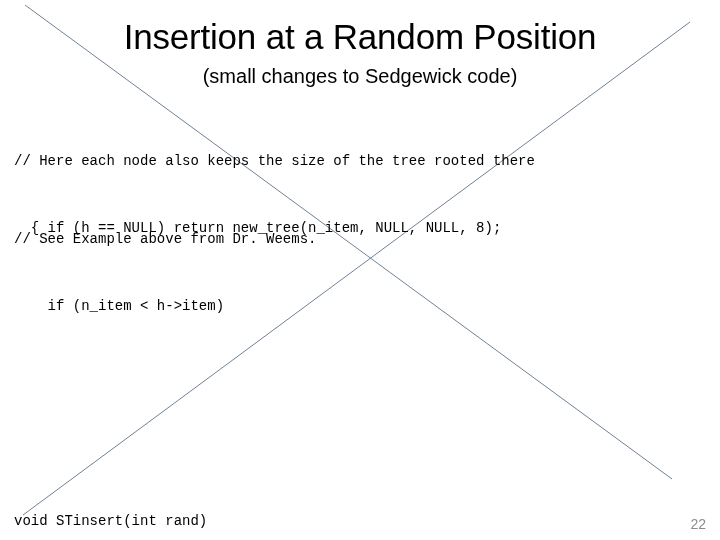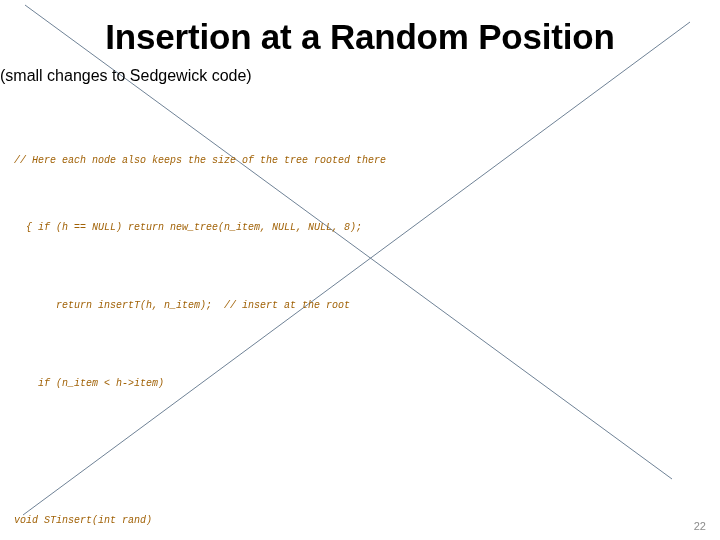--- a/index.html
+++ b/index.html
@@ -36,60 +36,60 @@
   }
   .title {
     position: absolute;
     left: 0;
     top: 16px;
     width: 720px;
     text-align: center;
     font-family: "Liberation Sans", sans-serif;
     font-size: 35px;
     line-height: 42px;
-    font-weight: 700;
+    font-weight: 400;
     color: #000000;
     letter-spacing: -0.2px;
     white-space: nowrap;
   }
   .subtitle {
     position: absolute;
     left: 0;
     top: 64px;
     width: 720px;
+    text-align: center;
     font-family: "Liberation Sans", sans-serif;
-    font-size: 16px;
+    font-size: 20px;
     line-height: 24px;
     font-weight: 400;
     color: #000000;
     white-space: nowrap;
   }
   .code-block {
     position: absolute;
     left: 14px;
     font-family: "Liberation Mono", "DejaVu Sans Mono", monospace;
-    font-size: 10px;
+    font-size: 14px;
     line-height: 26px;
-    color: #a16207;
+    color: #000000;
     white-space: pre;
-    font-style: italic;
   }
   #comments-block { top: 96px; }
   #insertr-block { top: 163px; }
   #stinsert-block { top: 456px; }
   .code-line {
     white-space: pre;
     font-family: "Liberation Mono", "DejaVu Sans Mono", monospace;
   }
   .page-number {
     position: absolute;
     right: 14px;
     bottom: 8px;
     font-family: "Liberation Sans", sans-serif;
-    font-size: 11px;
+    font-size: 14px;
     color: #8c8c8c;
     text-align: right;
   }
 </style>
 </head>
 <body>
 
 <div id="slide">
 
   <svg id="watermark" viewBox="0 0 720 540" width="720" height="540" xmlns="http://www.w3.org/2000/svg">
@@ -97,25 +97,25 @@
     <line x1="23" y1="515" x2="690" y2="22" stroke="#6f8296" stroke-width="1"></line>
   </svg>
 
   <div id="content">
 
     <div class="title">Insertion at a Random Position</div>
     <div class="subtitle">(small changes to Sedgewick code)</div>
 
     <div class="code-block" id="comments-block">
       <div class="code-line">// Here each node also keeps the size of the tree rooted there</div>
+      <div class="code-line">// See Example above from Dr. Weems.</div>
     </div>
 
     <div class="code-block" id="insertr-block">
       <div class="code-line">  { if (h == NULL) return new_tree(n_item, NULL, NULL, 8);</div>
-      <div class="code-line">       return insertT(h, n_item);  // insert at the root</div>
       <div class="code-line">    if (n_item &lt; h-&gt;item)</div>
       
       
       
       
       
       
     </div>
 
     <div class="code-block" id="stinsert-block">

